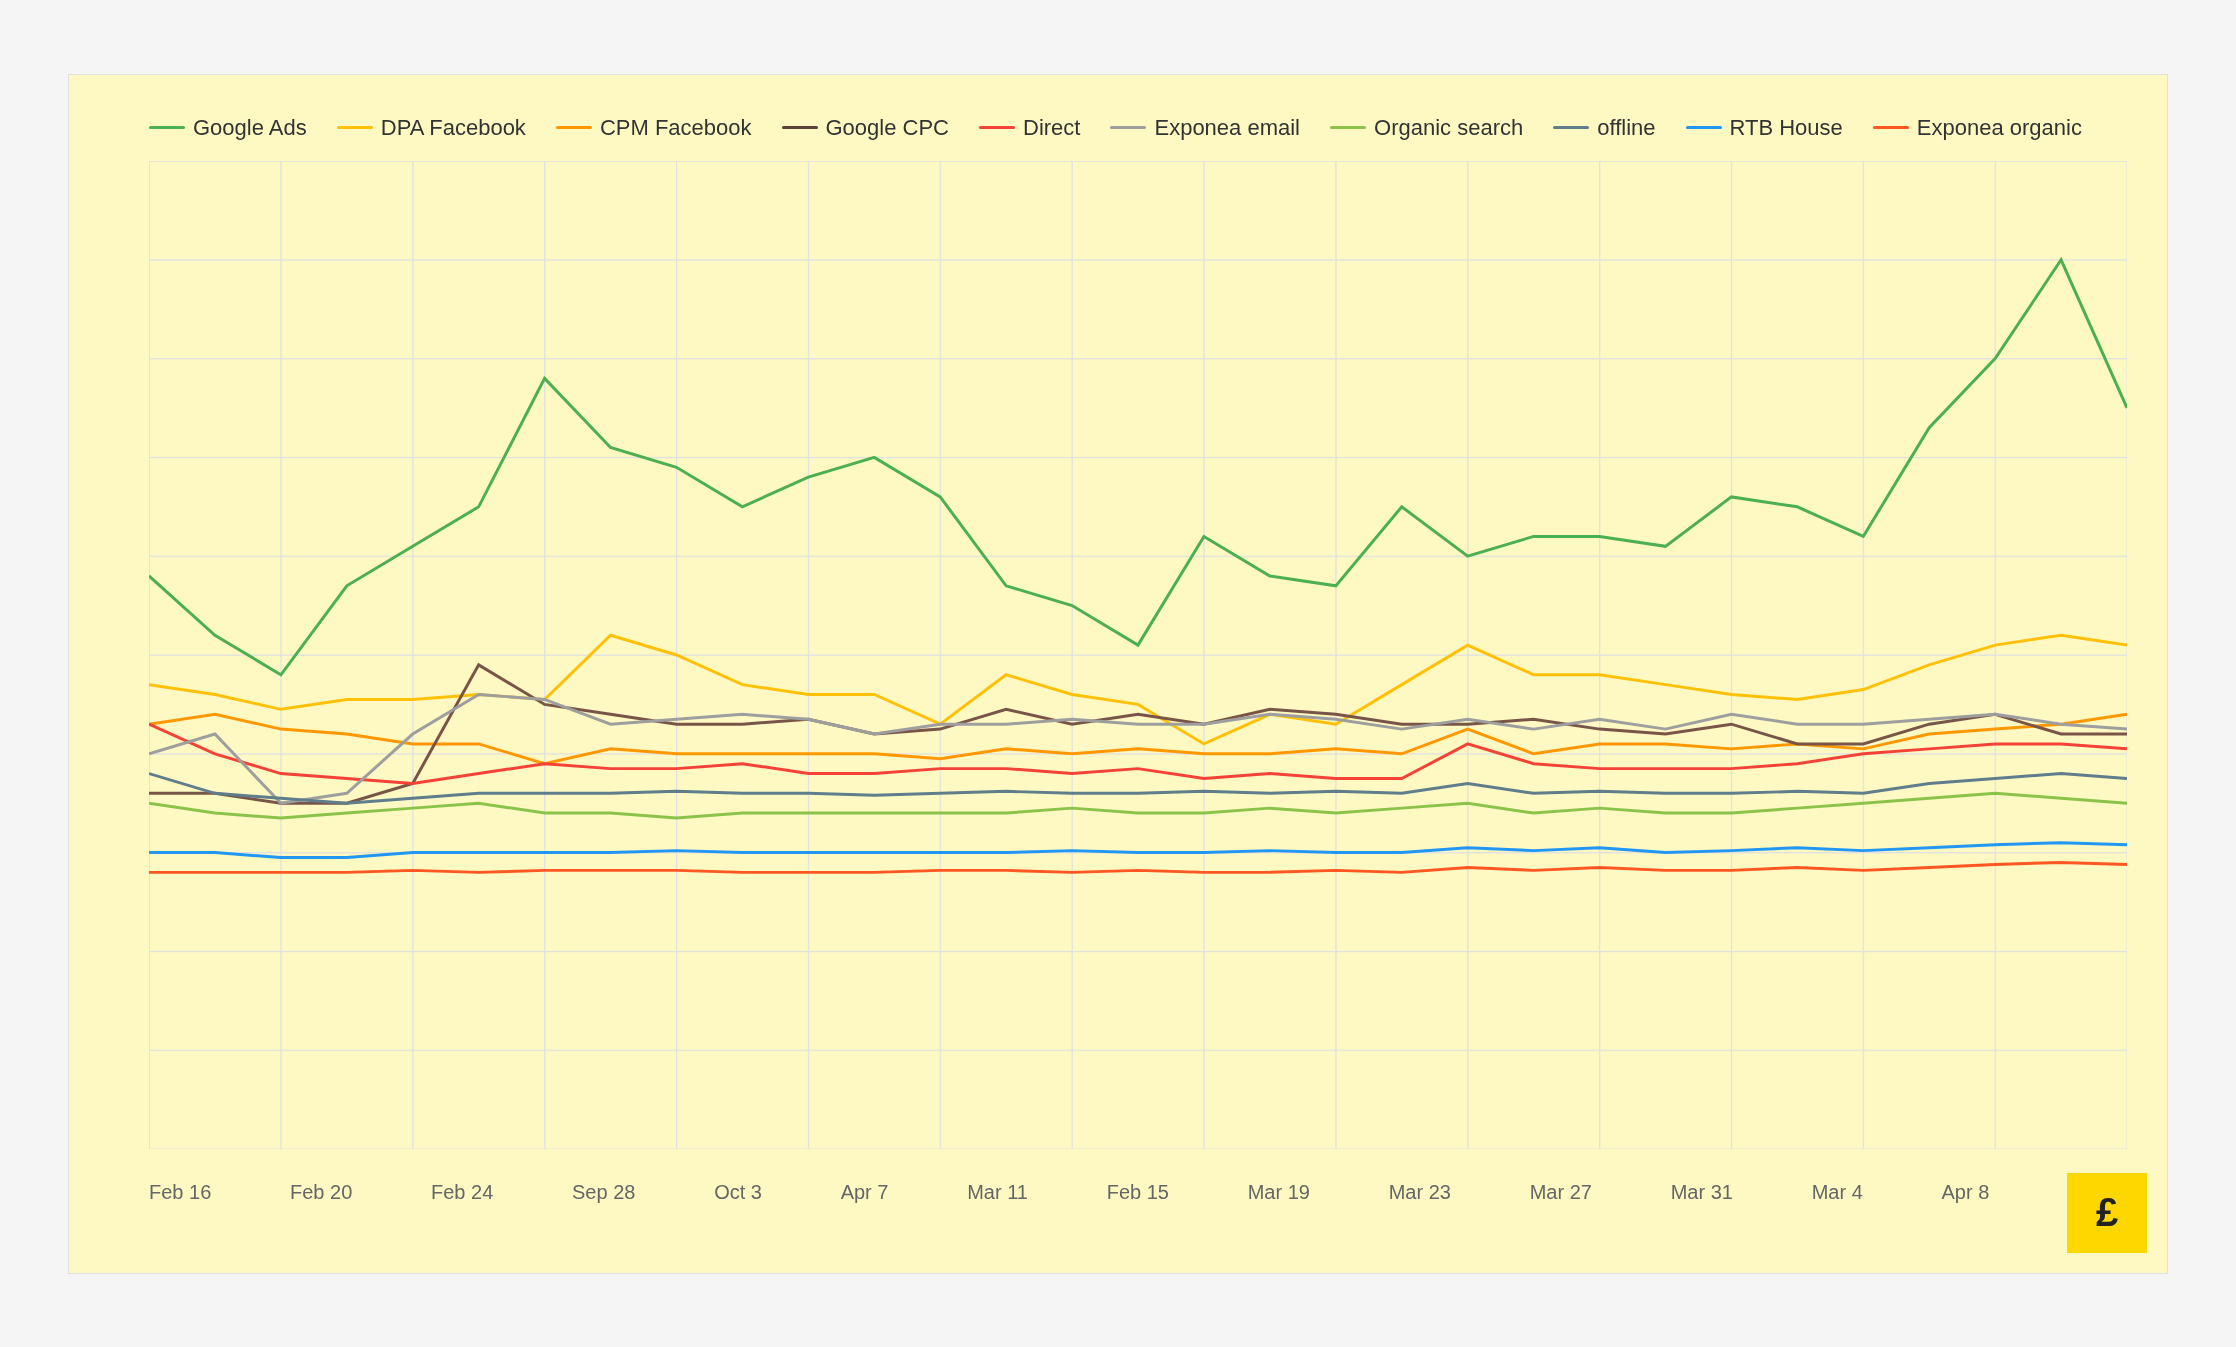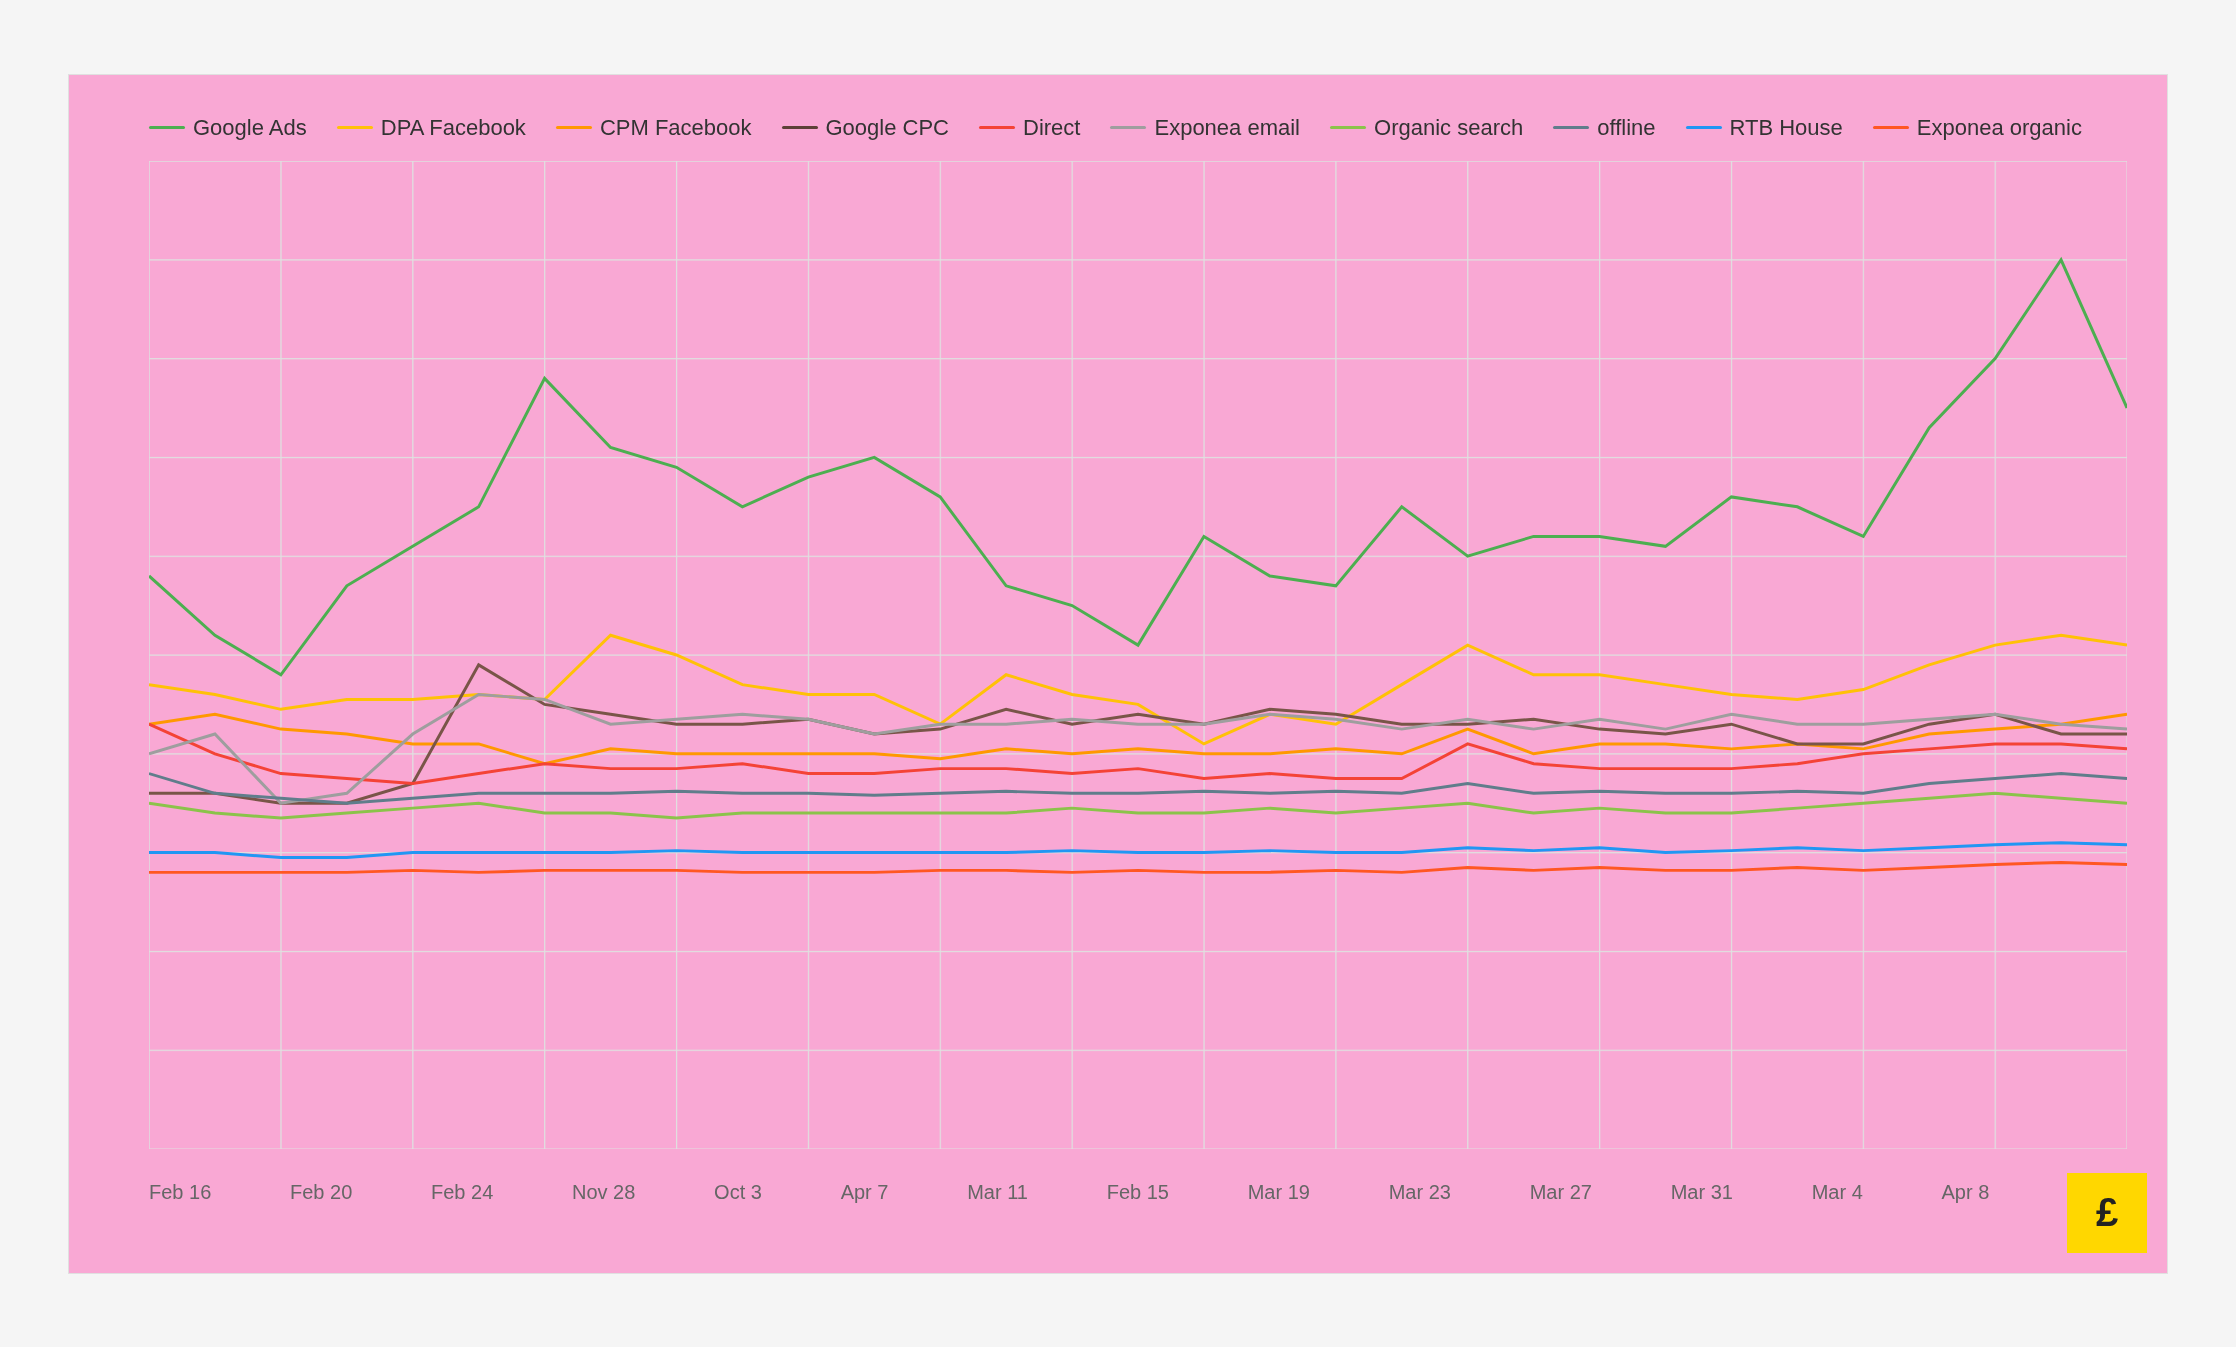--- a/index.html
+++ b/index.html
@@ -6,21 +6,21 @@
     body {
       background: #f5f5f5;
       font-family: Arial, sans-serif;
       width: 2236px;
       height: 1347px;
       display: flex;
       align-items: center;
       justify-content: center;
     }
     .chart-container {
-      background: #f9a8d4;
+      background: #fef9c3;
       width: 2100px;
       height: 1200px;
       padding: 40px 40px 80px 80px;
       position: relative;
       border: 1px solid #e0e0e0;
     }
     .legend {
       display: flex;
       flex-wrap: wrap;
       gap: 8px 30px;
@@ -497,21 +497,21 @@
           1782,715
           1848,712
           1914,710
           1980,712
         "></polyline>
     </svg>
     <div class="x-labels" id="x-labels-container">
     <span class="x-label">Feb 16</span>
         <span class="x-label">Feb 20</span>
         <span class="x-label">Feb 24</span>
-        <span class="x-label">Nov 28</span>
+        <span class="x-label">Sep 28</span>
         <span class="x-label">Oct 3</span>
         <span class="x-label">Apr 7</span>
         <span class="x-label">Mar 11</span>
         <span class="x-label">Feb 15</span>
         <span class="x-label">Mar 19</span>
         <span class="x-label">Mar 23</span>
         <span class="x-label">Mar 27</span>
         <span class="x-label">Mar 31</span>
         <span class="x-label">Mar 4</span>
         <span class="x-label">Apr 8</span>

